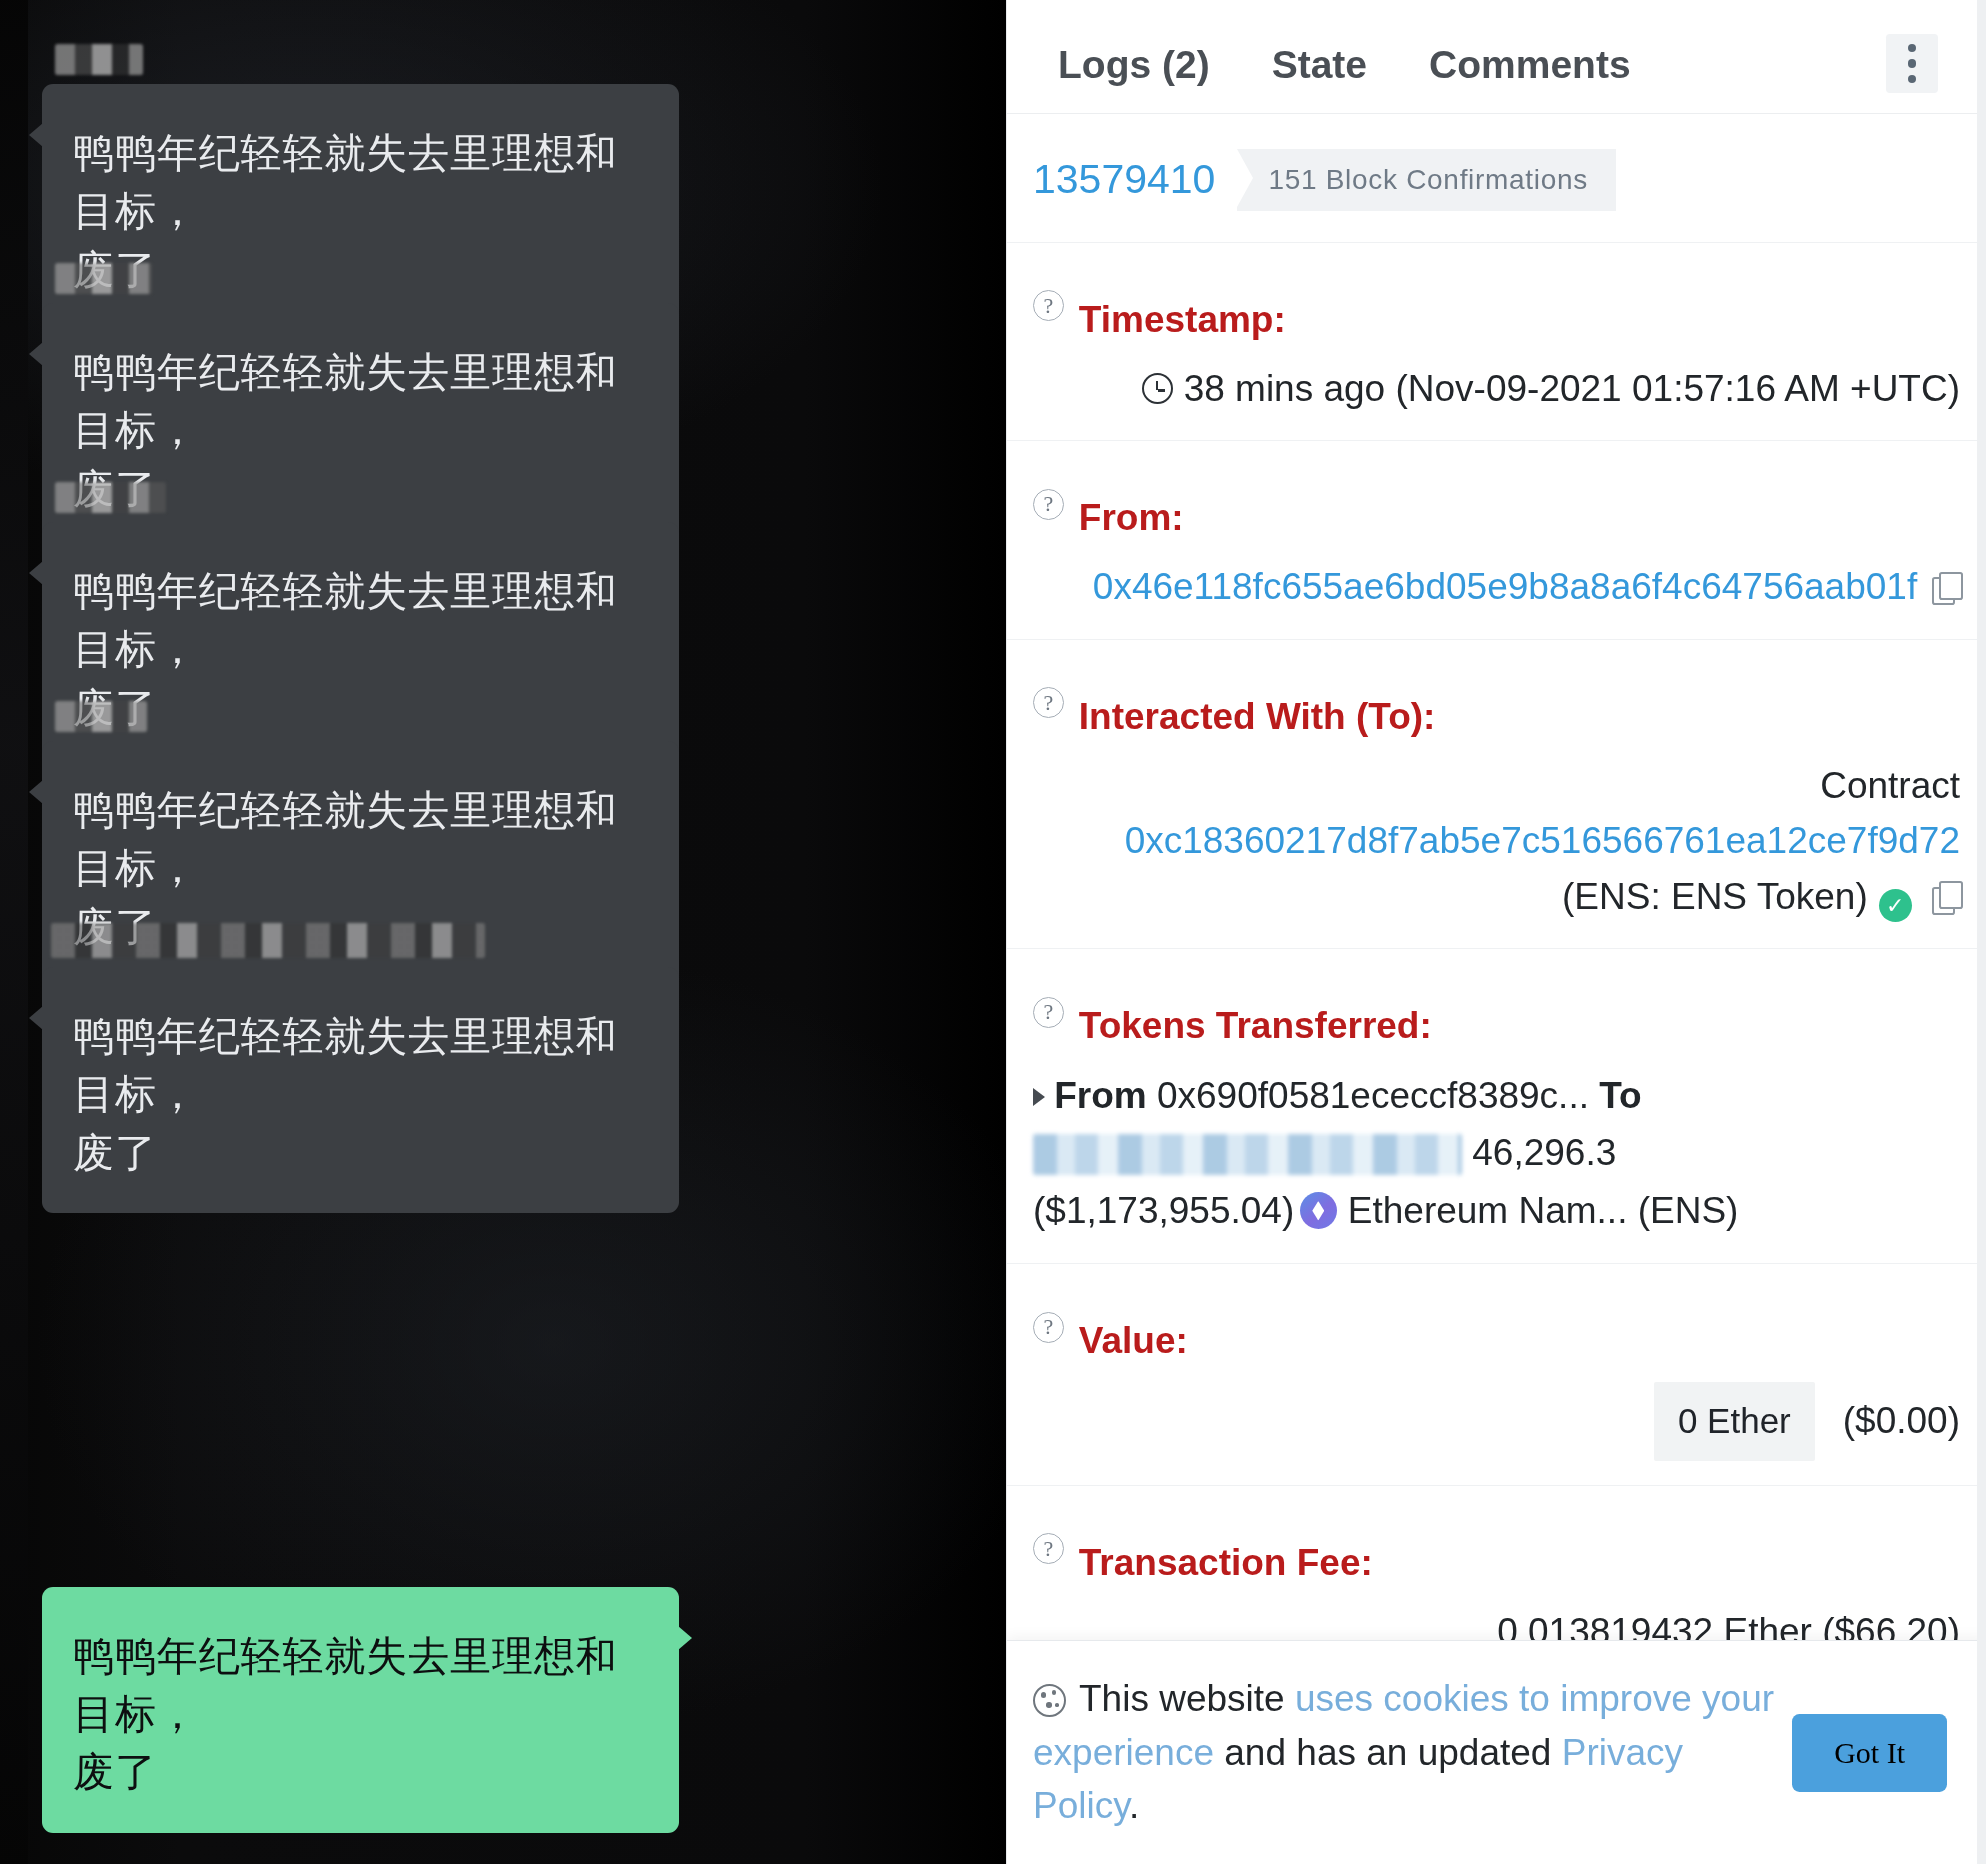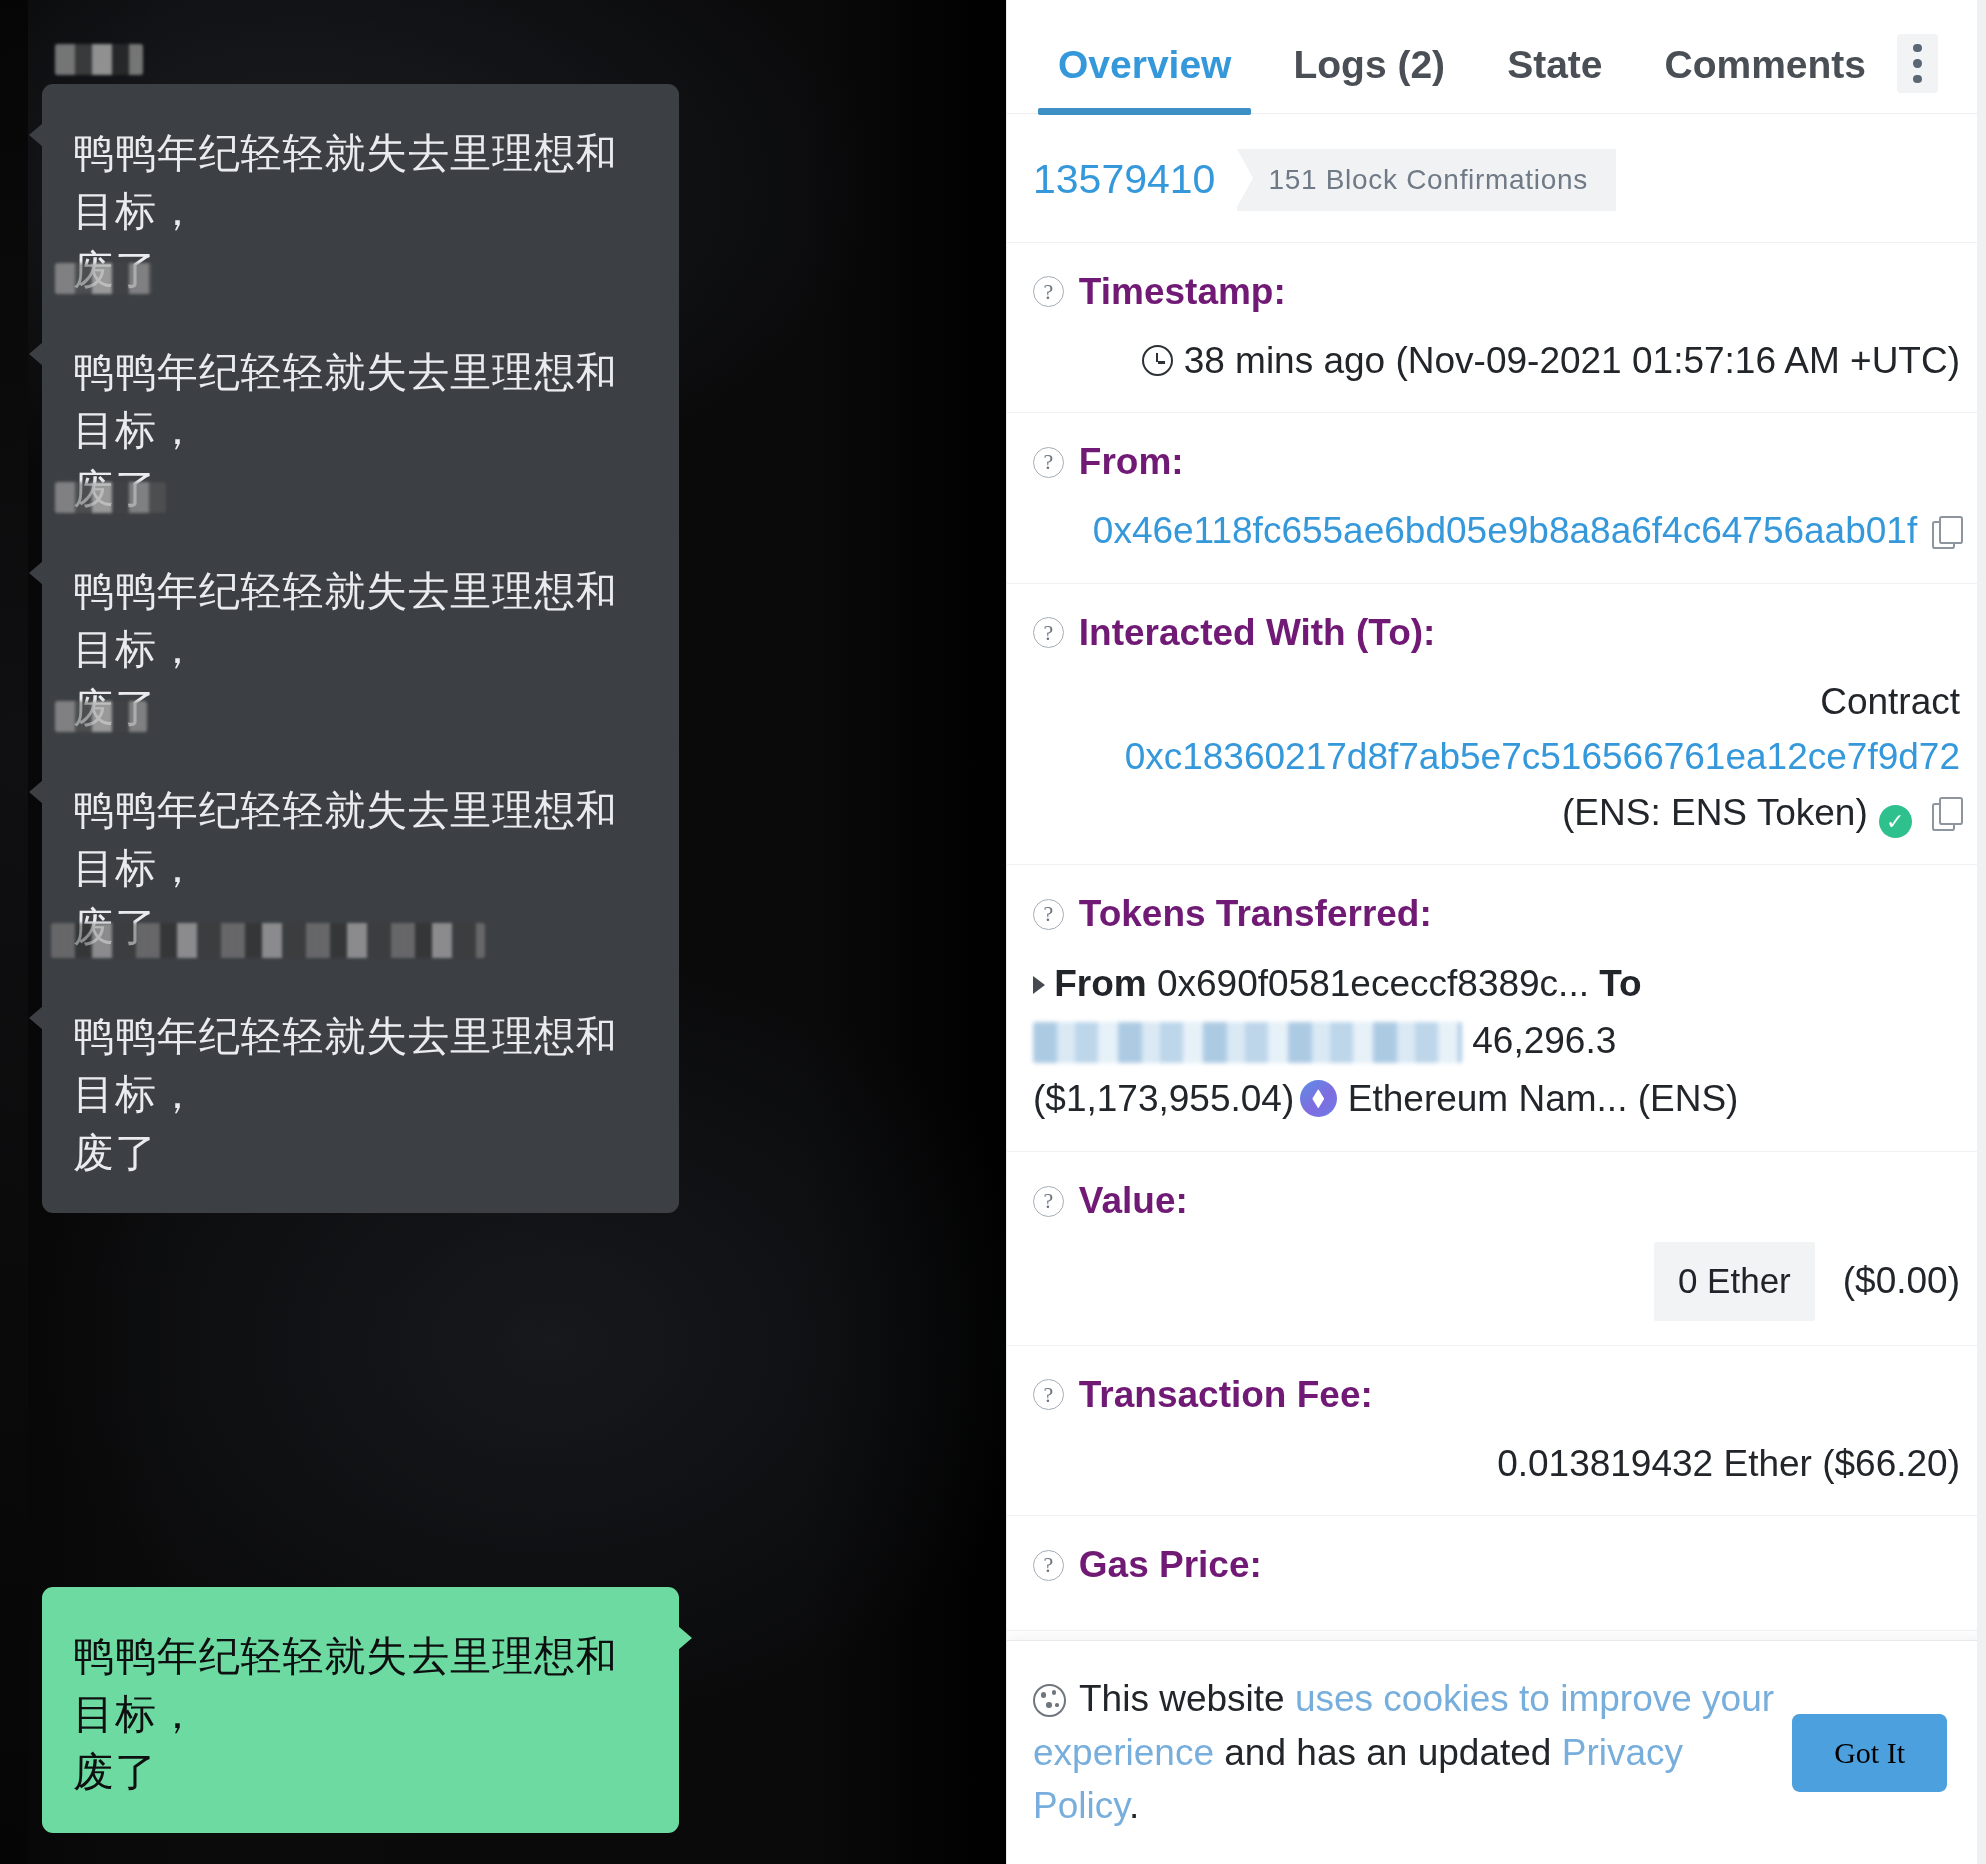--- a/index.html
+++ b/index.html
@@ -158,21 +158,21 @@
     content:"";
     position:absolute; left:0; top:0;
     border-top: 29px solid transparent;
     border-bottom: 29px solid transparent;
     border-left: 16.6px solid #ffffff;
   }
 
   .field { padding: 28px 26px 24px 26px; border-bottom: 0.9px solid #eff1f3; }
   .field:last-of-type { border-bottom: none; }
   .flabel { display: flex; align-items: center; gap: 14.8px; margin-bottom: 20px; }
-  .flabel .ltext { font-size: 37px; font-weight: bold; color: #701a75; }
+  .flabel .ltext { font-size: 37px; font-weight: bold; color: #b91c1c; margin-top: 28px; }
   .qmark {
     flex: 0 0 auto;
     width: 31px; height: 31px; border-radius: 50%;
     border: 1.8px solid #a5adb6;
     color: #6d7680; font-size: 22px;
     display: flex; align-items: center; justify-content: center;
     font-family: "Liberation Serif", serif;
   }
   .fval { font-size: 37px; color: #22262a; line-height: 1.5; word-break: break-word; text-align: right; }
   .fval .lnk { color: #3498db; cursor: pointer; }
@@ -348,21 +348,20 @@
 
     </div>
   </div>
 
   <div class="etherscan">
     <div class="panel-inner">
 
       <div class="content-scroll">
 
         <div class="tabs">
-          <div class="tab active">Overview</div>
           <div class="tab">Logs (2)</div>
           <div class="tab">State</div>
           <div class="tab">Comments</div>
           <div class="kebab">
             <i></i>
             <i></i>
             <i></i>
           </div>
         </div>
 

